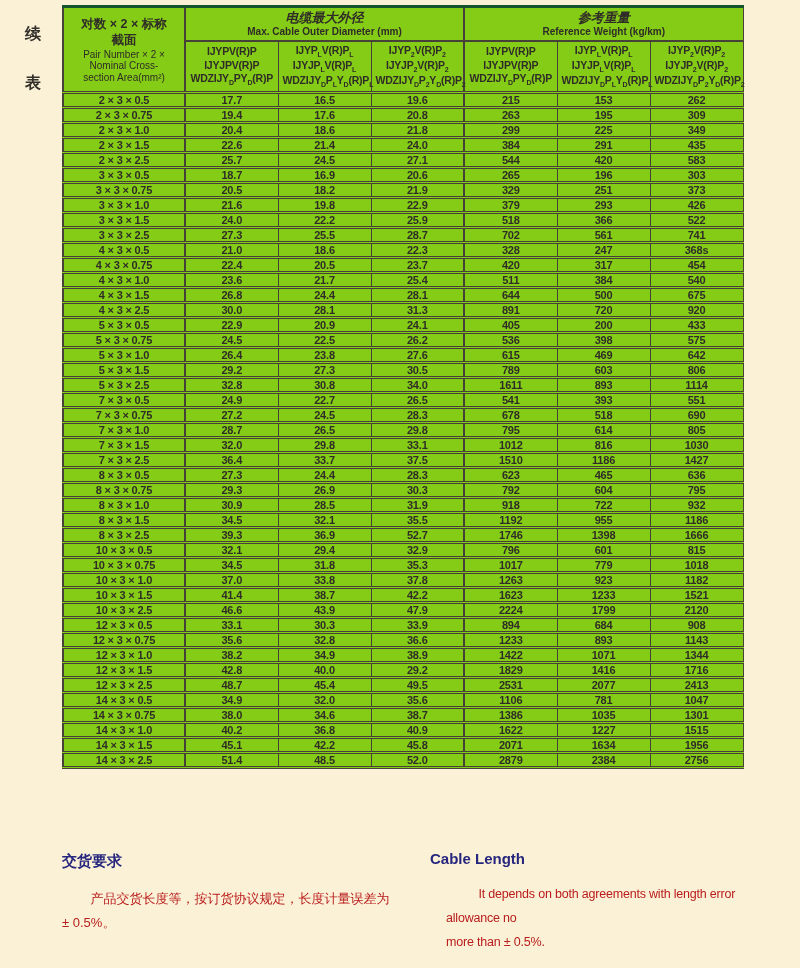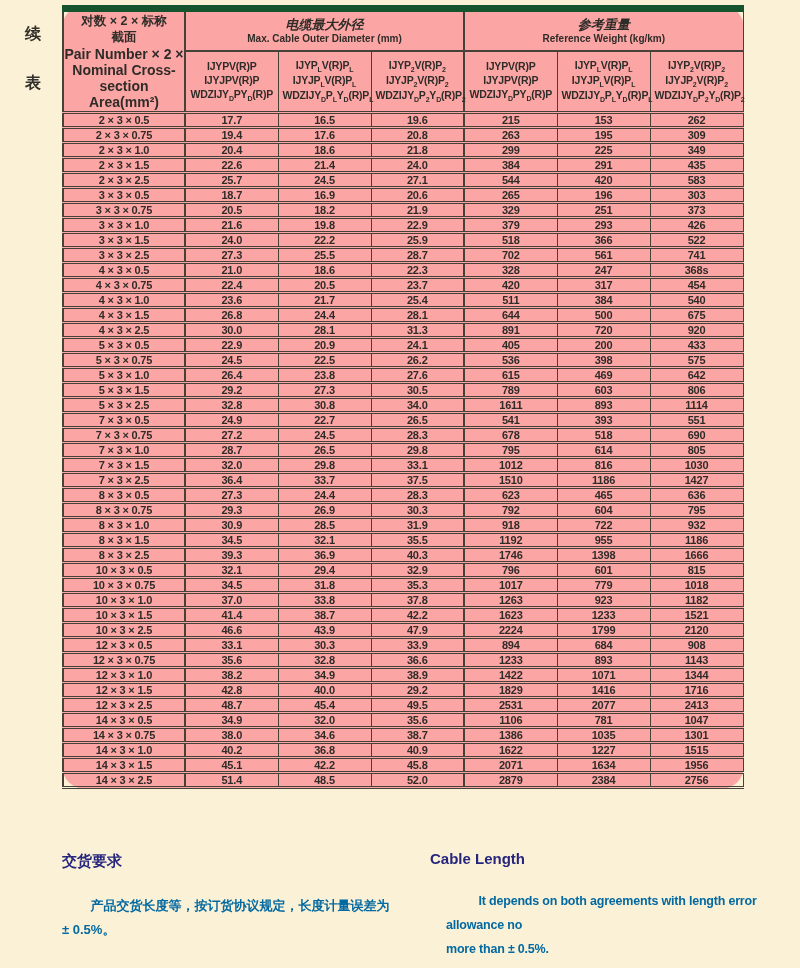--- a/index.html
+++ b/index.html
@@ -15,67 +15,66 @@
     position:absolute; left:24px; top:8px;
     font-size:16px; font-weight:bold; color:#33302B;
     line-height:17px; white-space:pre-line; text-align:center; width:18px;
   }
   .cont-char { display:block; }
   .cont-char + .cont-char { margin-top:15px; }
 
   table.spec {
     position:absolute; left:62px; top:5px;
     width:680px; border-collapse:collapse; table-layout:fixed;
-    background:#fca5a5;
-    border-top:7px solid #14532d;
+    background:#84cc16;
+    border-top:3px solid #14532d;
     border-left:2px solid #46423A;
-    border-radius:23px;
   }
   th, td { border-right:1px solid #46423A; }
   th { font-weight:bold; }
   td, th { text-align:center; vertical-align:middle; }
 
   .group-cell {
     border-bottom:2px solid #46423A;
     height:32px; line-height:1.2; padding:2px 0;
   }
   .group-cn { font-size:13px; font-weight:bold;font-style:italic; }
   .group-en { font-size:10px; font-weight:bold; }
 
   .rowhead-cell {
     border-right:2px solid #46423A;
     border-bottom:3px double #46423A;
     padding:1px 0;
   }
   .rowhead-cn { font-size:12.5px; font-weight:bold; line-height:1.3; white-space:pre-line; }
-  .rowhead-en { font-size:14px; font-weight:bold; line-height:1.15; white-space:pre-line; }
+  .rowhead-en { font-size:10px; font-weight:normal; line-height:1.15; white-space:pre-line; }
 
   .type-cell {
     border-bottom:3px double #46423A;
     font-size:10.5px; line-height:1.3; height:52px; padding:1px 4px;
     letter-spacing:-0.2px;
   }
   .type-cell sub, .sec sub { font-size:7px; }
 
   .sec-start { border-left:2px solid #46423A; }
 
   tbody td {
     height:13.4px; font-size:11px; font-weight:bold;
     border-bottom:3px double #46423A;
     padding:0; letter-spacing:-0.2px;
   }
   tbody td:first-child { border-right:2px solid #46423A; }
 
   .note-block { position:absolute; width:340px; }
   .note-left  { left:62px;  top:852px; }
   .note-right { left:430px; top:850px; width:350px; }
-  .note-heading { font-size:15px; font-weight:bold; color:#26267E; margin-bottom:23px; }
+  .note-heading { font-size:15px; font-weight:bold; color:#26267E; margin-bottom:16px; }
   .note-body {
-    font-size:13px; color:#0369a1; line-height:1.85;
-    text-indent:2.2em; white-space:normal;font-weight:bold;
+    font-size:13px; color:#b91c1c; line-height:1.85;
+    text-indent:2.2em; white-space:normal;
   }
   .note-right .note-body { font-size:12.5px; line-height:1.9; text-indent:2.6em; letter-spacing:-0.2px;margin-left:16px; }
 </style>
 </head>
 <body>
 
 <div class="continued">
   <span class="cont-char">续</span>
   <span class="cont-char">表</span>
 </div>
@@ -373,21 +372,21 @@
         <td>32.1</td>
         <td>35.5</td>
         <td class="sec-start">1192</td>
         <td>955</td>
         <td>1186</td>
       </tr>
       <tr>
         <td>8 × 3 × 2.5</td>
         <td>39.3</td>
         <td>36.9</td>
-        <td>40.3</td>
+        <td>52.7</td>
         <td class="sec-start">1746</td>
         <td>1398</td>
         <td>1666</td>
       </tr>
       <tr>
         <td>10 × 3 × 0.5</td>
         <td>32.1</td>
         <td>29.4</td>
         <td>32.9</td>
         <td class="sec-start">796</td>

